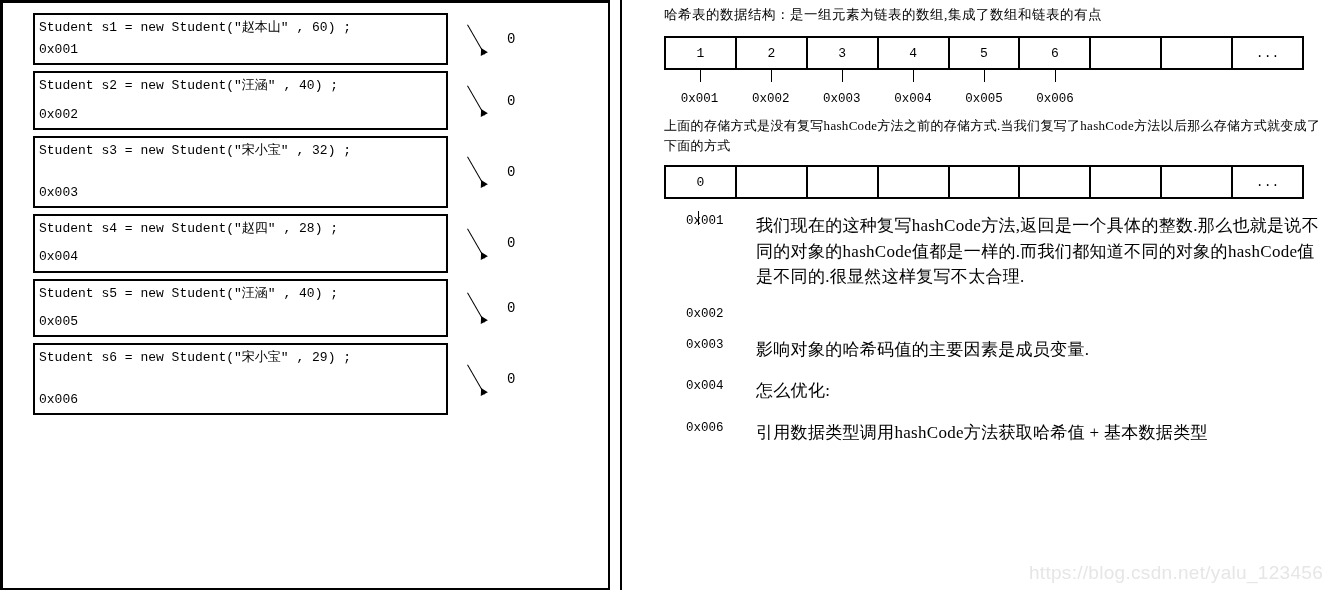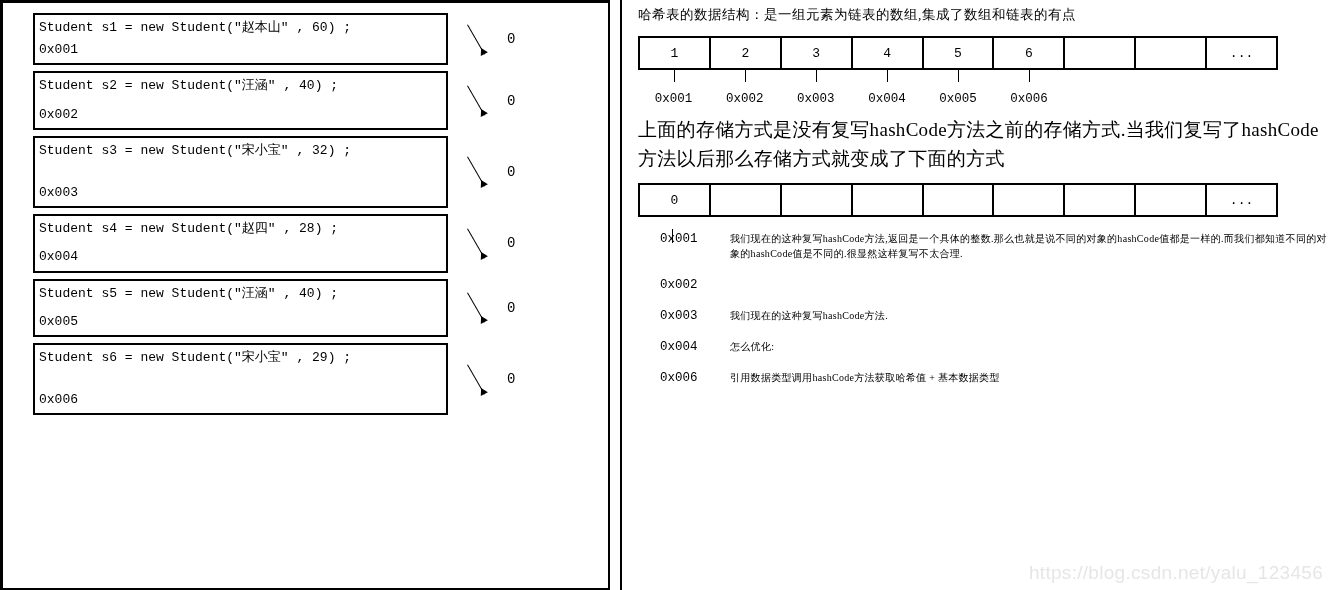--- a/index.html
+++ b/index.html
@@ -28,20 +28,21 @@
   }
   .divider {
     width: 2px;
     background: #000;
     margin: 0 10px;
   }
   .right-panel {
     flex: 1;
     padding: 6px 6px 0 6px;
     position: relative;
+    margin-left: 26px;
   }
   
   .code-row { display:flex; align-items:center; margin-bottom:6px;}
   .code-block {
     border: 2px solid #000;
     padding: 4px 8px 4px 4px;
     font-family: "Courier New", monospace;
     font-size: 13px;
     line-height: 1.4;
     width: 415px;
@@ -109,21 +110,21 @@
   }
   .addr-row {
     display:flex;
     width:640px;
     font-family:"Courier New",monospace;
     font-size:12.5px;
     margin-bottom:10px;
   }
   .addr-row > div { flex:1; text-align:center; }
   .r-text {
-    font-size:19px;
+    font-size:13px;
     line-height:1.5;
     margin: 8px 0 10px 0;
     letter-spacing:0.3px;
   }
   .chain {
     position:relative;
     margin-left:22px;
     margin-top:2px;
     font-family:"Courier New",monospace;
     font-size:12.5px;
@@ -136,21 +137,21 @@
     border-left:1.5px solid #000;
   }
   .chain-row {
     display:flex;
     align-items:flex-start;
     margin: 6px 0 16px 0;
   }
   .chain-addr { width:70px; padding-top:1px;}
   .chain-text {
     font-family:"SimSun","宋体",serif;
-    font-size:10px;
+    font-size:17px;
     line-height:1.5;
     flex:1;
     letter-spacing:0.3px;
   }
   .watermark {
     position:absolute;
     right:10px; bottom:6px;
     color:#e6e6e6;
     font-size:19px;
     font-family:Arial,sans-serif;
@@ -315,21 +316,21 @@
 
       <div class="chain-row" style="margin-top:14px;">
         <div class="chain-addr">0x001</div>
         <div class="chain-text">我们现在的这种复写hashCode方法,返回是一个具体的整数.那么也就是说不同的对象的hashCode值都是一样的.而我们都知道不同的对象的hashCode值是不同的.很显然这样复写不太合理.</div>
       </div>
       <div class="chain-row">
         <div class="chain-addr">0x002</div>
       </div>
       <div class="chain-row">
         <div class="chain-addr">0x003</div>
-        <div class="chain-text">我们现在的这种复写hashCode方法.</div>
+        <div class="chain-text">影响对象的哈希码值的主要因素是成员变量.</div>
       </div>
       <div class="chain-row">
         <div class="chain-addr">0x004</div>
         <div class="chain-text">怎么优化:</div>
       </div>
       <div class="chain-row">
         <div class="chain-addr">0x006</div>
         <div class="chain-text">引用数据类型调用hashCode方法获取哈希值 + 基本数据类型</div>
       </div>
     </div>

